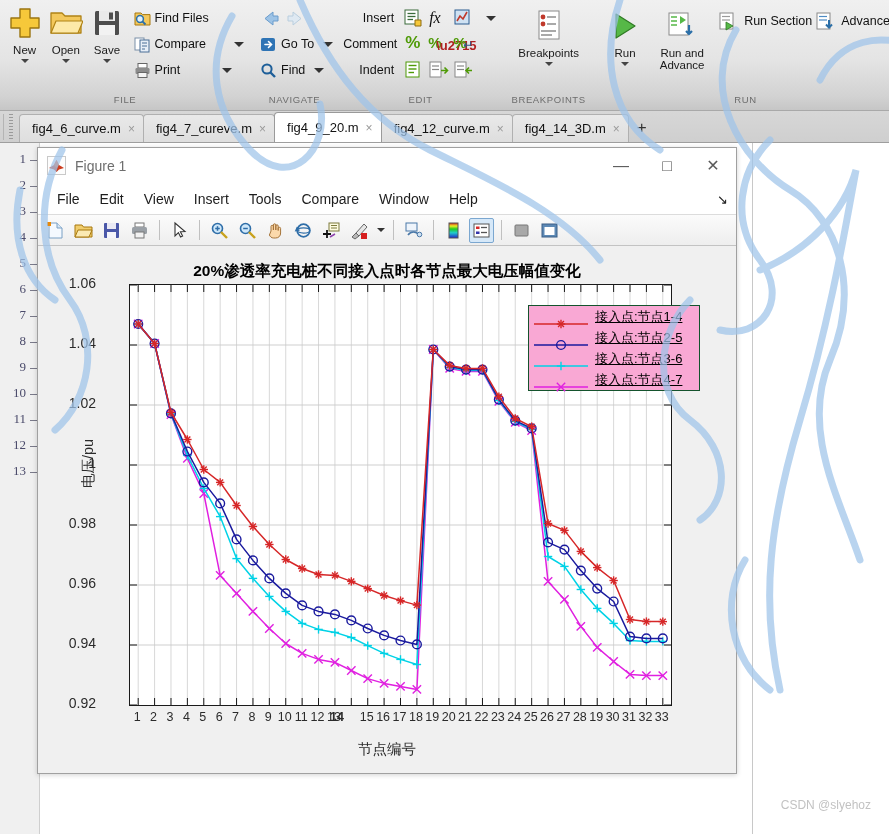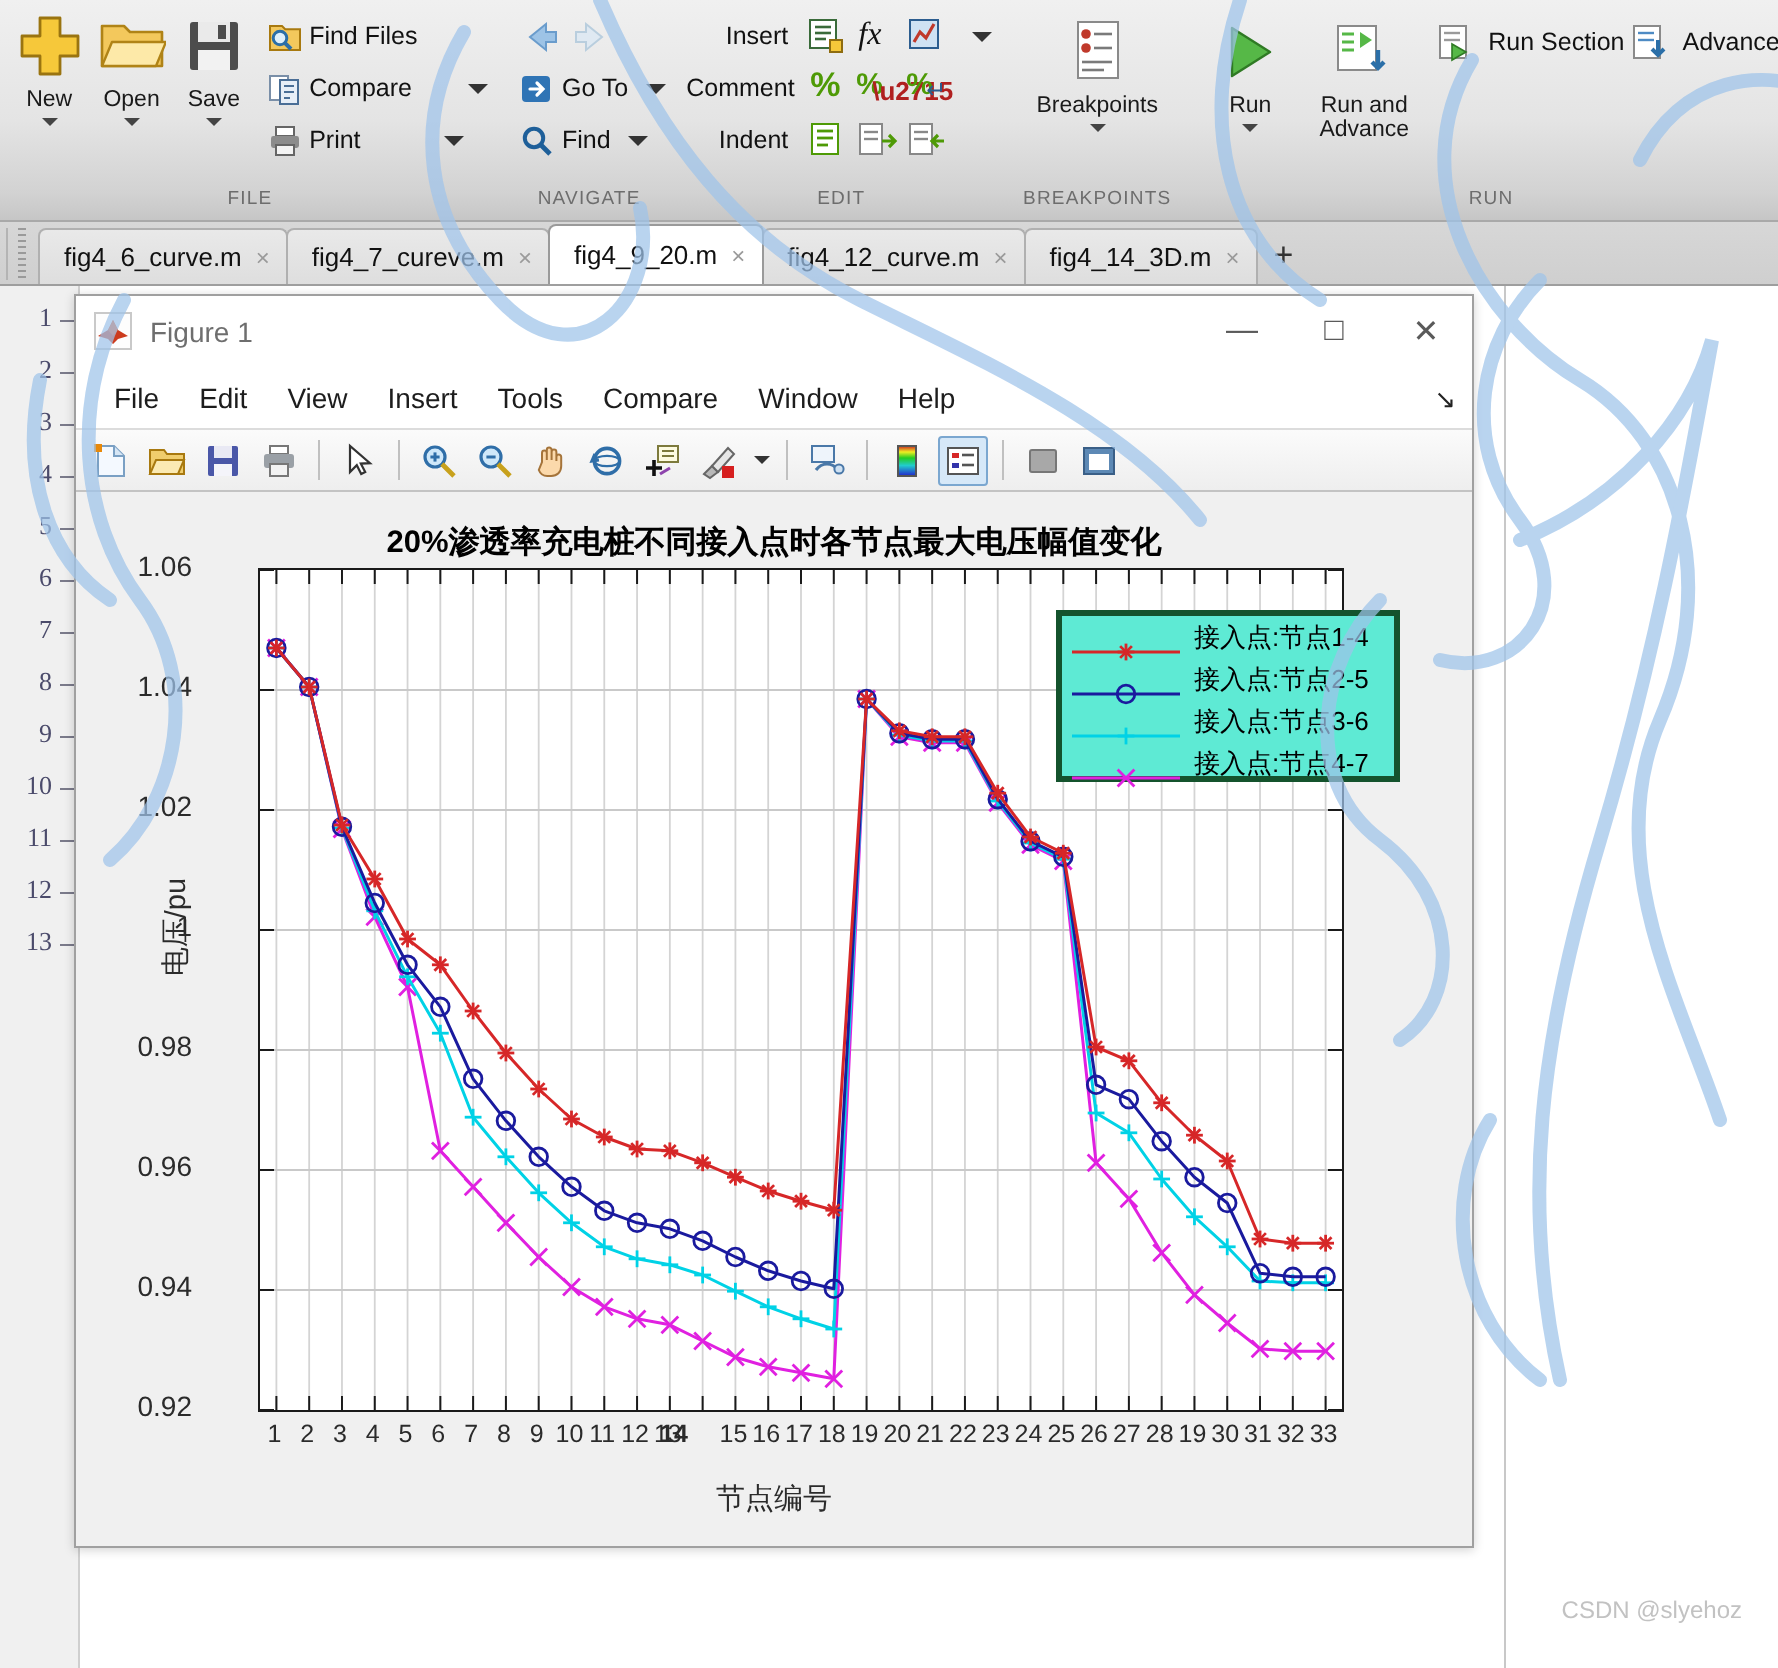--- a/index.html
+++ b/index.html
@@ -118,21 +118,21 @@
   }
   .ytick {
     position:absolute; right:640px; width:60px; text-align:right;
     font-size:14px; color:#2b2b2b; transform:translateY(-9px); white-space:nowrap;
   }
   #xticks { position:absolute; left:91px; top:461px; width:543px; height:20px; }
   #xticks span { position:absolute; font-size:12.5px; color:#2b2b2b; transform:translateX(-50%); }
 
   #legendbox {
     position:absolute; left:398px; top:20px; width:172px; height:86px;
-    background:#5eead4; border:3px solid #14532d; z-index:6;
+    background:#f9a8d4; border:1px solid #14532d; z-index:6;text-decoration:underline;
   }
   .legrow { display:flex; align-items:center; height:21px; padding-left:4px; }
   .legline { width:56px; height:2px; position:relative; flex:none; }
   .legtext { font-size:13px; color:#000; margin-left:6px; white-space:nowrap; font-family:"Liberation Sans",sans-serif; font-weight:500;}
 
   
   #scribble { position:absolute; left:0; top:0; width:889px; height:834px; pointer-events:none; z-index:50; }
   #watermark {
     position:absolute; right:18px; bottom:22px; font-size:12px; color:#c2c2c2;
     z-index:60;

